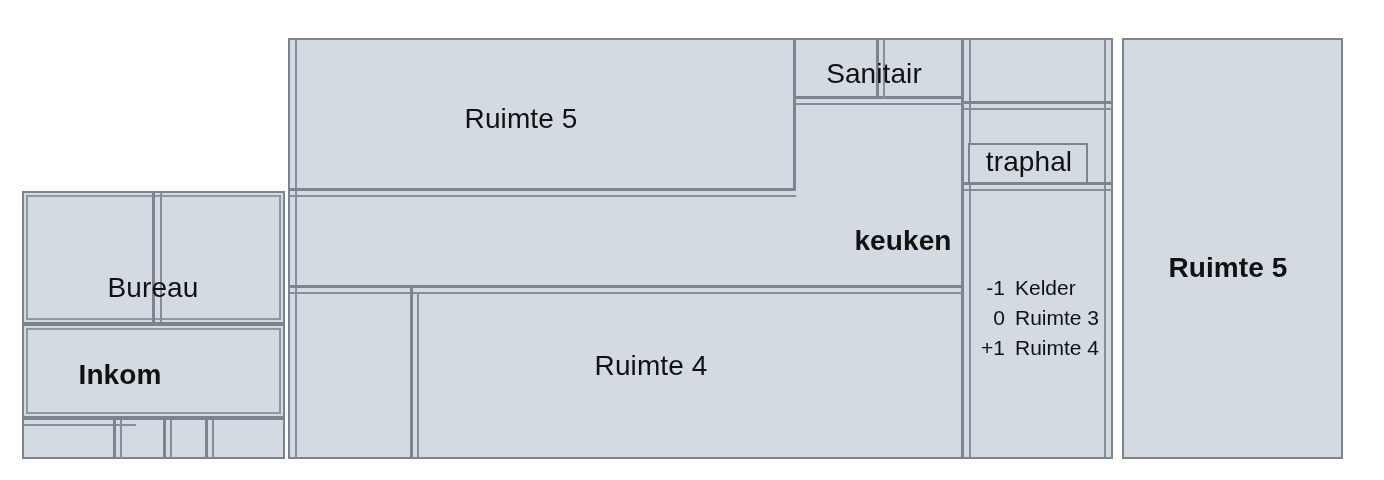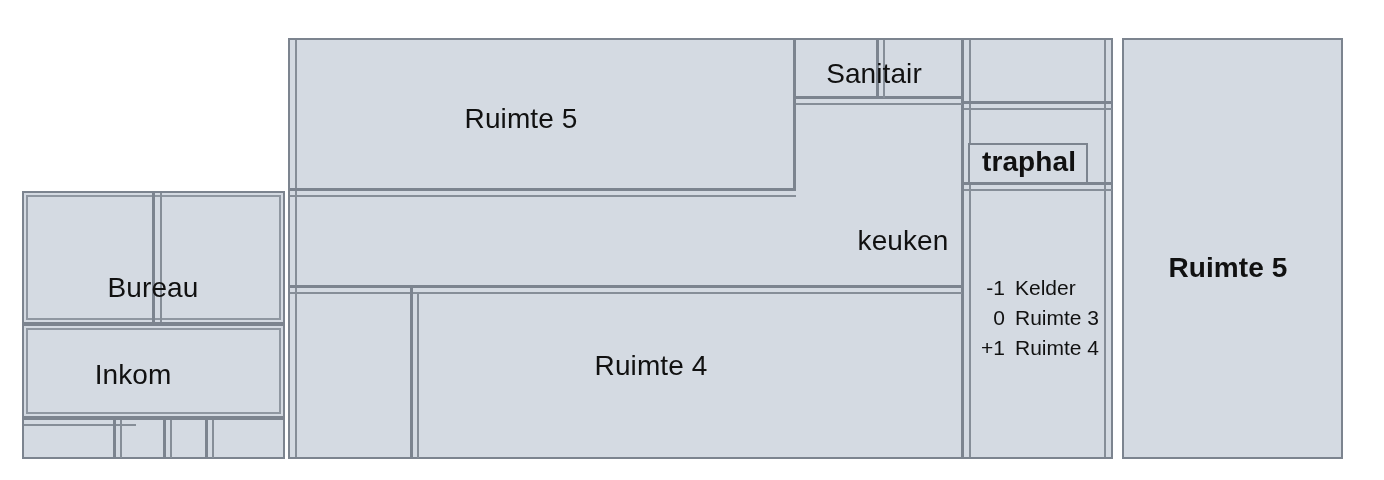--- a/index.html
+++ b/index.html
@@ -83,21 +83,21 @@
 <body>
 
 <div id="plan">
 
   <div class="room dbl" style="left:22px; top:191px; width:263px; height:133px;"></div>
   <div class="wall-v" style="left:152px; top:193px; width:3px; height:129px;"></div>
   <div class="wall-v thin" style="left:160px; top:193px; width:2px; height:129px;"></div>
   <div class="label centered" style="left:153px; top:274px;margin-top:14px;">Bureau</div>
 
   <div class="room dbl" style="left:22px; top:324px; width:263px; height:94px;"></div>
-  <div class="label centered" style="left:133px; top:375px;">Inkom</div>
+  <div class="label centered" style="left:120px; top:375px;font-weight:bold;">Inkom</div>
 
   <div class="room" style="left:22px; top:418px; width:263px; height:41px;"></div>
   <div class="wall-h thin" style="left:24px; top:424px; width:112px; height:2px;"></div>
   <div class="wall-v" style="left:113px; top:420px; width:3px; height:38px;"></div>
   <div class="wall-v thin" style="left:120px; top:420px; width:2px; height:38px;"></div>
   <div class="wall-v" style="left:163px; top:420px; width:3px; height:38px;"></div>
   <div class="wall-v thin" style="left:170px; top:420px; width:2px; height:38px;"></div>
   <div class="wall-v" style="left:205px; top:420px; width:3px; height:38px;"></div>
   <div class="wall-v thin" style="left:212px; top:420px; width:2px; height:38px;"></div>
 
@@ -110,35 +110,35 @@
   <div class="label centered" style="left:521px; top:119px;">Ruimte 5</div>
 
   <div class="wall-h" style="left:796px; top:96px; width:166px; height:3px;"></div>
   <div class="wall-h thin" style="left:796px; top:103px; width:166px; height:2px;"></div>
   <div class="wall-v" style="left:876px; top:40px; width:3px; height:58px;"></div>
   <div class="wall-v thin" style="left:883px; top:40px; width:2px; height:58px;"></div>
   <div class="label centered" style="left:874px; top:74px;">Sanitair</div>
 
   <div class="wall-h" style="left:290px; top:285px; width:672px; height:3px;"></div>
   <div class="wall-h thin" style="left:290px; top:292px; width:672px; height:2px;"></div>
-  <div class="label centered" style="left:903px; top:241px;">keuken</div>
+  <div class="label centered" style="left:903px; top:241px;font-weight:bold;">keuken</div>
 
   <div class="wall-v" style="left:410px; top:287px; width:3px; height:171px;"></div>
   <div class="wall-v thin" style="left:417px; top:293px; width:2px; height:165px;"></div>
   <div class="label centered" style="left:651px; top:366px;">Ruimte 4</div>
 
   <div class="room" style="left:962px; top:38px; width:151px; height:421px;"></div>
   <div class="wall-v thin" style="left:969px; top:40px; width:2px; height:417px;"></div>
   <div class="wall-v thin" style="left:1104px; top:40px; width:2px; height:417px;"></div>
 
   <div class="wall-h" style="left:964px; top:101px; width:148px; height:3px;"></div>
   <div class="wall-h thin" style="left:964px; top:108px; width:148px; height:2px;"></div>
 
   <div class="room" style="left:968px; top:143px; width:120px; height:41px;"></div>
-  <div class="label centered" style="left:1029px; top:162px;font-weight:bold;">traphal</div>
+  <div class="label centered" style="left:1029px; top:162px;">traphal</div>
 
   <div class="wall-h" style="left:964px; top:182px; width:148px; height:3px;"></div>
   <div class="wall-h thin" style="left:964px; top:189px; width:148px; height:2px;"></div>
 
   <div class="legend" style="left:971px; top:276px;">
     <div class="legend-row">
       <span class="legend-level">-1</span>
       <span class="legend-name">Kelder</span>
     </div>
     <div class="legend-row">

